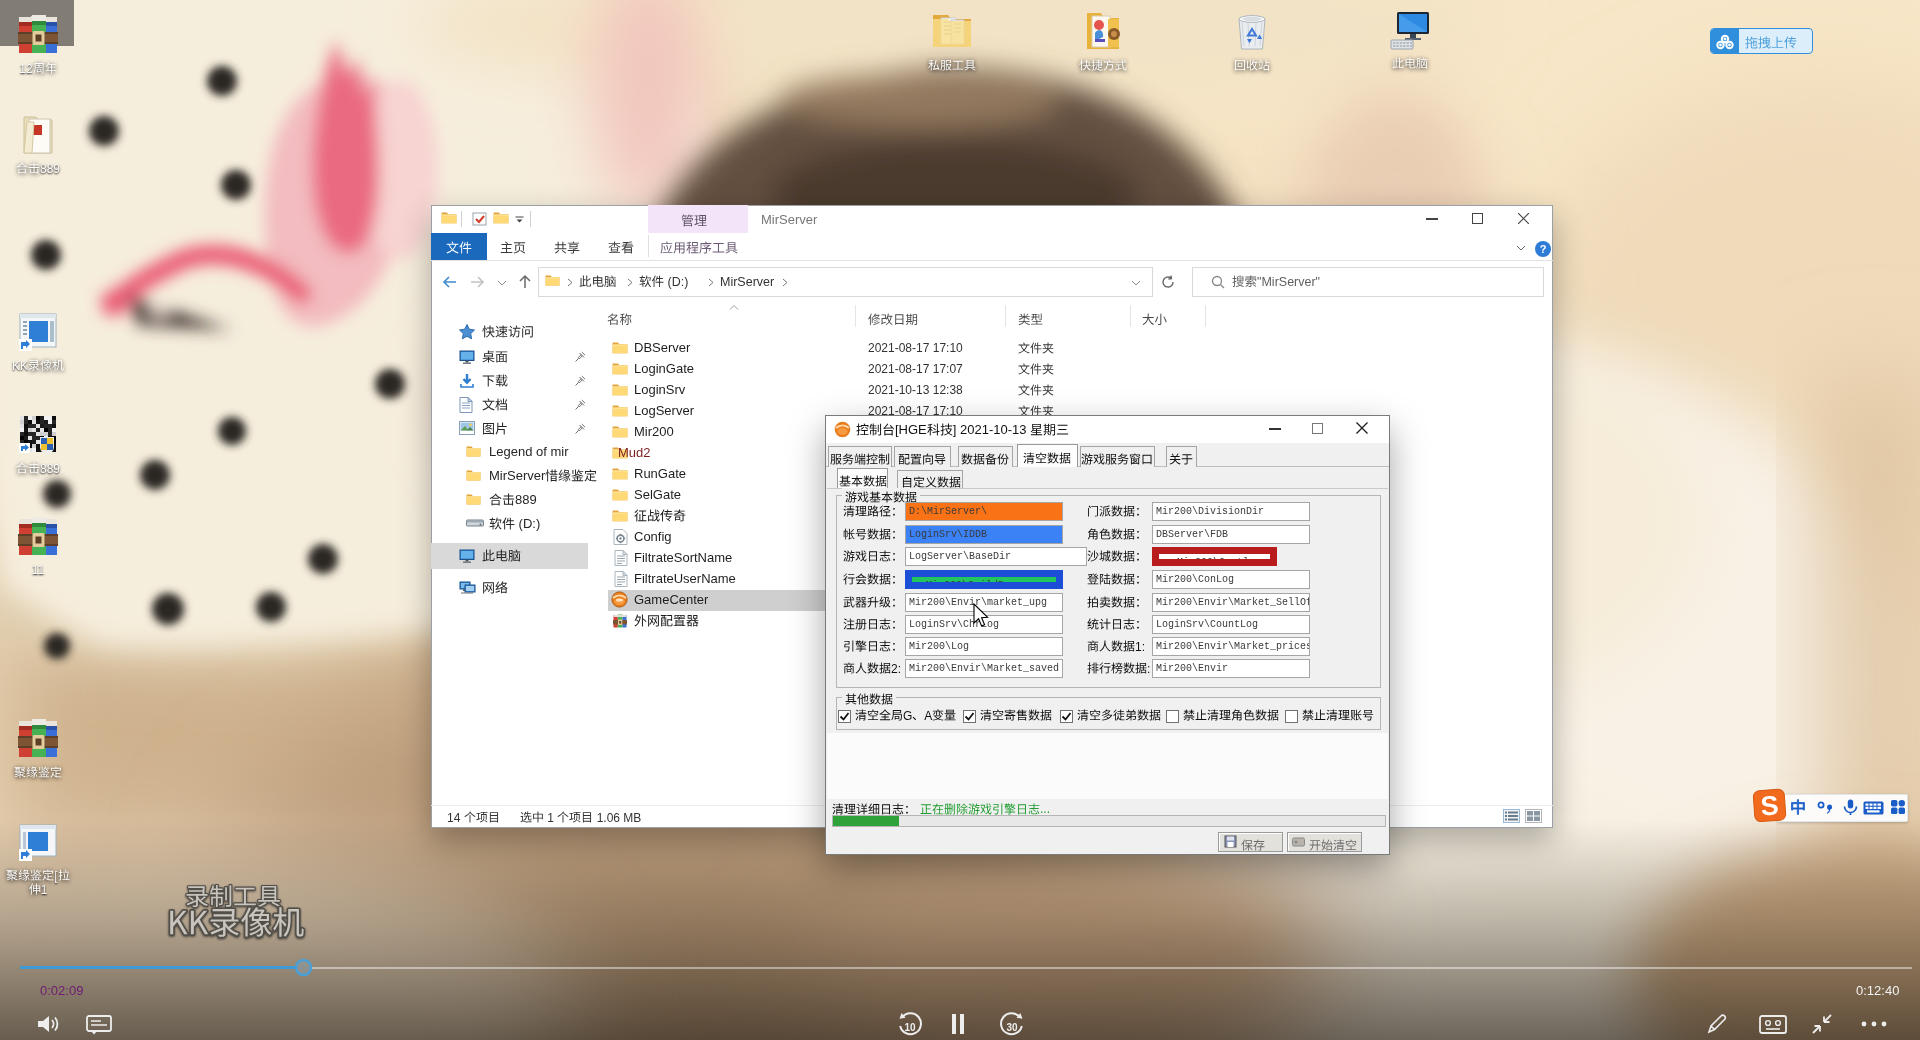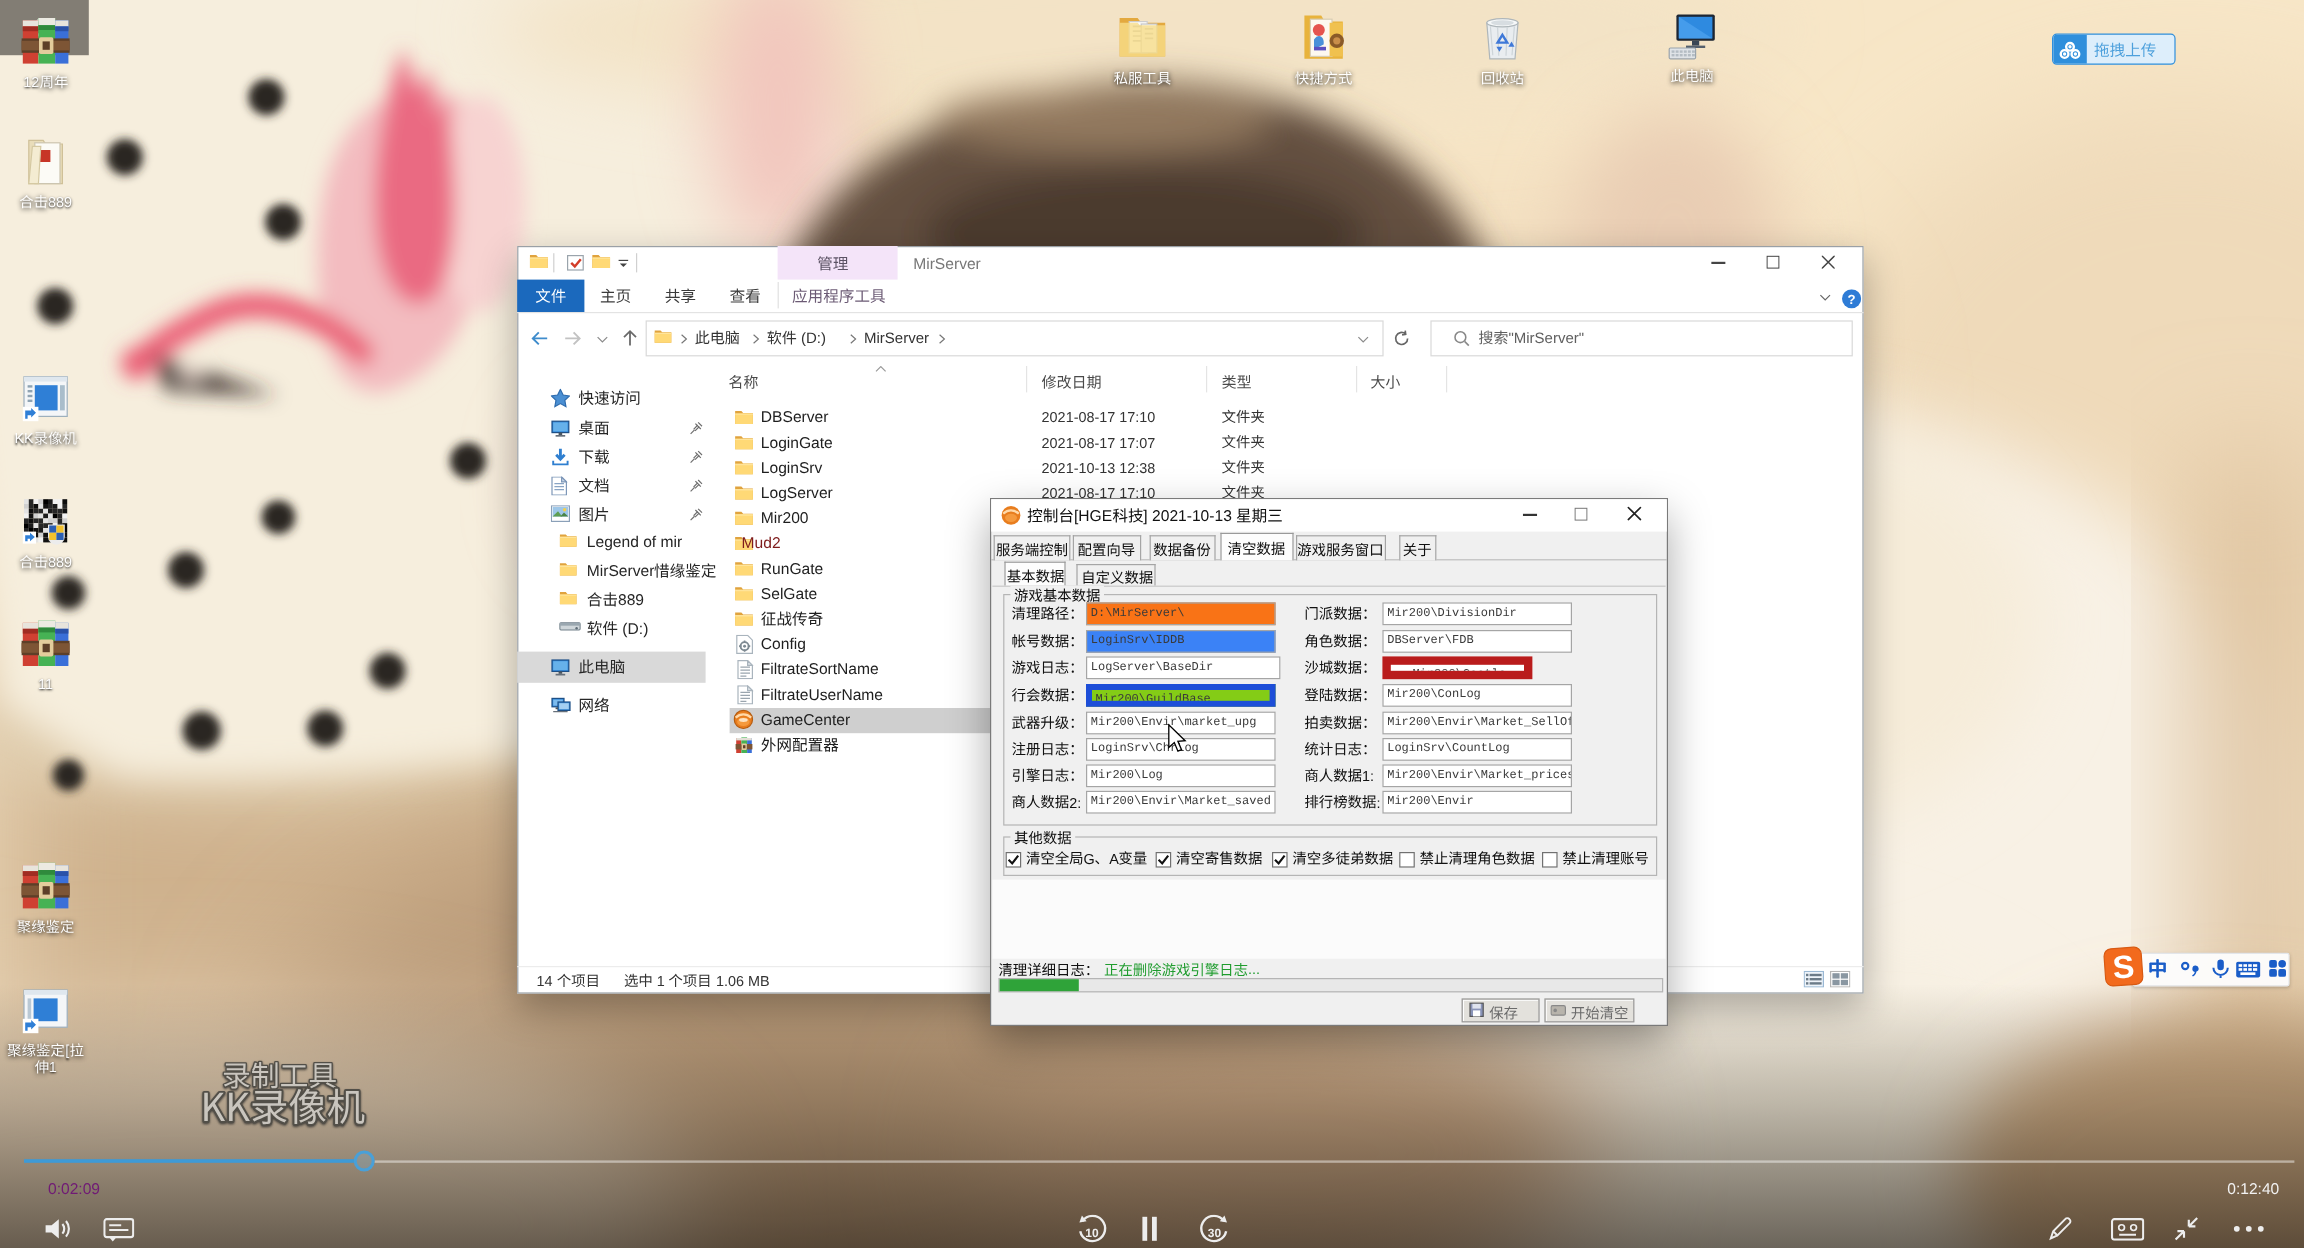--- a/index.html
+++ b/index.html
@@ -1058,31 +1058,31 @@
     <div style="position:absolute;left:80px;top:110px;width:158px;height:19px;background:#3b82f6;border:1px solid #a5a5a5;font:10px 'Liberation Mono',monospace;color:#3a3a3a;line-height:17px;padding-left:3px;overflow:hidden;white-space:nowrap">LoginSrv\IDDB</div>
     <div style="position:absolute;left:18px;top:135px;font:12px 'Liberation Sans',sans-serif;color:#111;line-height:14px;white-space:nowrap"><svg style="width:60.0px;height:12px;vertical-align:-0.12em;" viewBox="0 -880 5000 1000" overflow="visible">
         <g fill="#111">
           <use href="#g6e38" x="0"></use>
           <use href="#g620f" x="1000"></use>
           <use href="#g65e5" x="2000"></use>
           <use href="#g5fd7" x="3000"></use>
           <use href="#gff1a" x="4000"></use>
         </g>
       </svg></div>
-    <div style="position:absolute;left:80px;top:132px;width:162px;height:19px;background:#fff;border:1px solid #a5a5a5;font:10px 'Liberation Mono',monospace;color:#3a3a3a;line-height:17px;padding-left:3px;overflow:hidden;white-space:nowrap">LogServer\BaseDir</div>
+    <div style="position:absolute;left:80px;top:132px;width:182px;height:19px;background:#fff;border:1px solid #a5a5a5;font:10px 'Liberation Mono',monospace;color:#3a3a3a;line-height:17px;padding-left:3px;overflow:hidden;white-space:nowrap">LogServer\BaseDir</div>
     <div style="position:absolute;left:18px;top:158px;font:12px 'Liberation Sans',sans-serif;color:#111;line-height:14px;white-space:nowrap"><svg style="width:60.0px;height:12px;vertical-align:-0.12em;" viewBox="0 -880 5000 1000" overflow="visible">
         <g fill="#111">
           <use href="#g884c" x="0"></use>
           <use href="#g4f1a" x="1000"></use>
           <use href="#g6570" x="2000"></use>
           <use href="#g636e" x="3000"></use>
           <use href="#gff1a" x="4000"></use>
         </g>
       </svg></div>
-    <div style="position:absolute;left:80px;top:155px;width:158px;height:19px;background:#84cc16;border:5px solid #1d4ed8;font:10px 'Liberation Mono',monospace;color:#3a3a3a;line-height:17px;padding-left:3px;overflow:hidden;white-space:nowrap">Mir200\GuildBase</div>
+    <div style="position:absolute;left:80px;top:155px;width:158px;height:19px;background:#22c55e;border:7px solid #1d4ed8;font:10px 'Liberation Mono',monospace;color:#3a3a3a;line-height:17px;padding-left:14px;overflow:hidden;white-space:nowrap">Mir200\GuildBase</div>
     <div style="position:absolute;left:18px;top:181px;font:12px 'Liberation Sans',sans-serif;color:#111;line-height:14px;white-space:nowrap"><svg style="width:60.0px;height:12px;vertical-align:-0.12em;" viewBox="0 -880 5000 1000" overflow="visible">
         <g fill="#111">
           <use href="#g6b66" x="0"></use>
           <use href="#g5668" x="1000"></use>
           <use href="#g5347" x="2000"></use>
           <use href="#g7ea7" x="3000"></use>
           <use href="#gff1a" x="4000"></use>
         </g>
       </svg></div>
     <div style="position:absolute;left:80px;top:178px;width:158px;height:19px;background:#fff;border:1px solid #a5a5a5;font:10px 'Liberation Mono',monospace;color:#3a3a3a;line-height:17px;padding-left:3px;overflow:hidden;white-space:nowrap">Mir200\Envir\market_upg</div>

